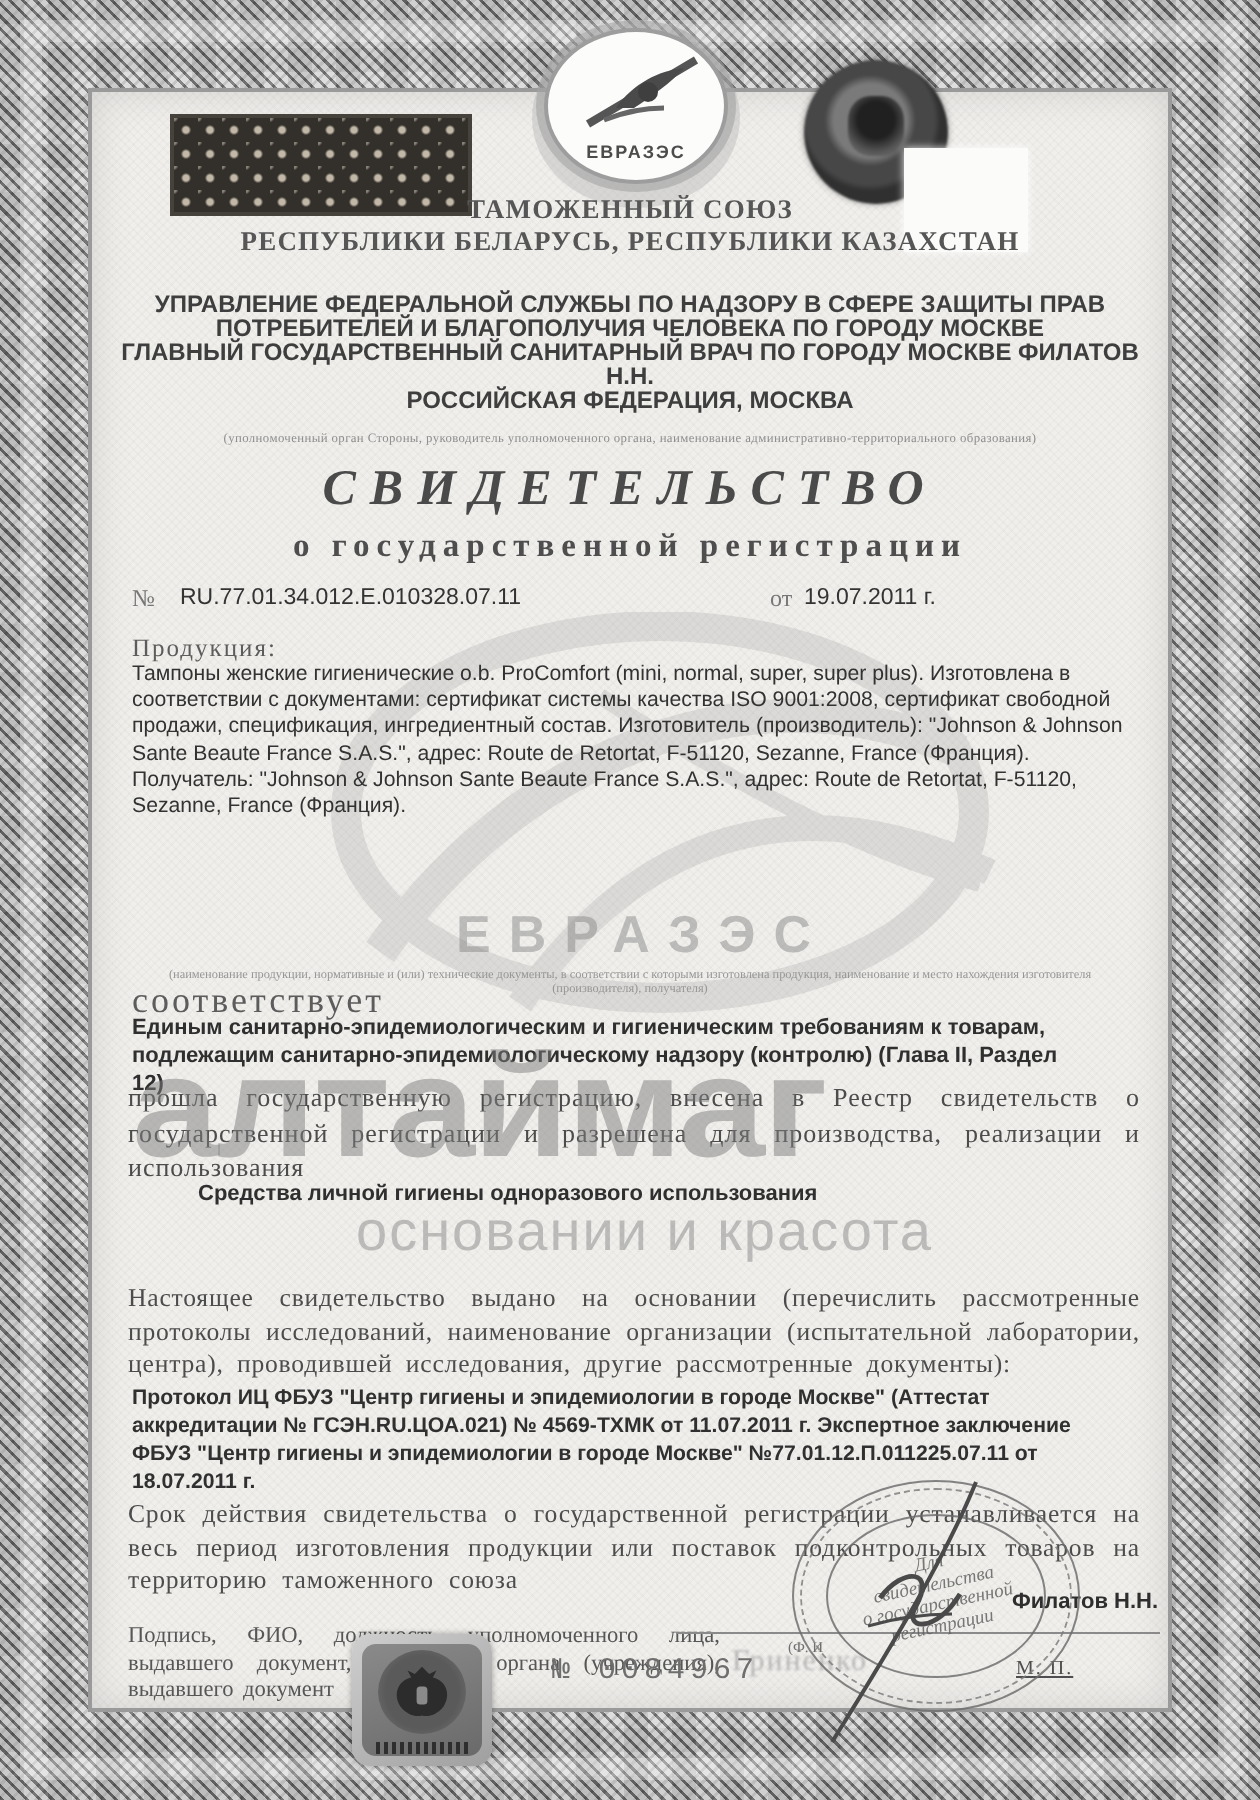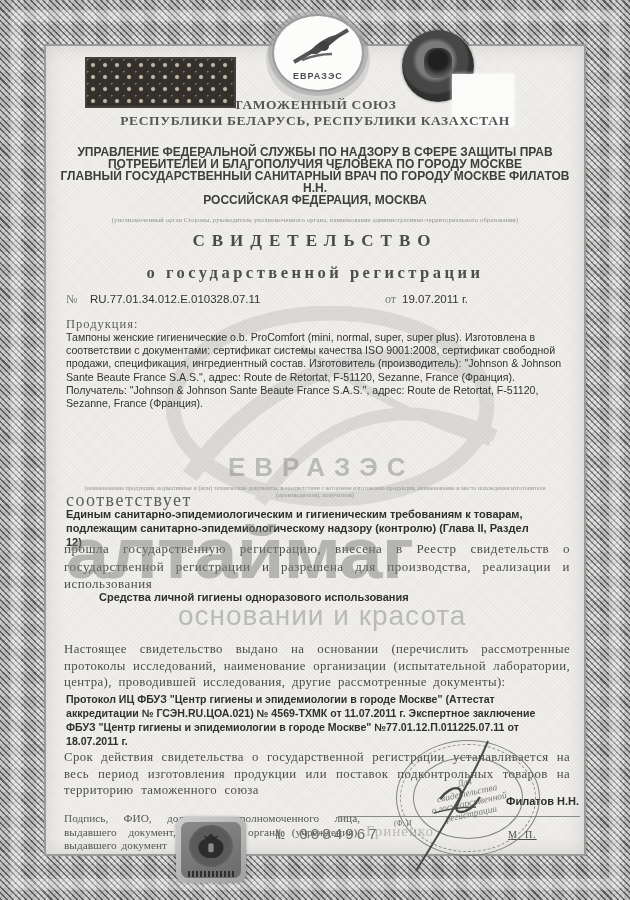--- a/index.html
+++ b/index.html
@@ -42,21 +42,21 @@
   .seal-core{position:absolute;left:22px;top:18px;width:28px;height:30px;border-radius:40%;
     background:radial-gradient(circle at 50% 40%, #202020 0 40%, #565656 70%, transparent 100%);}
 
   .white-patch{left:452px;top:74px;width:62px;height:52px;background:#fbfbfa;box-shadow:0 0 4px rgba(255,255,255,.9);}
 
   
   .hdr-union{left:64px;top:97px;width:502px;text-align:center;font-weight:bold;font-size:13.5px;line-height:15.5px;color:#565656;letter-spacing:.6px;}
   .hdr-auth{left:60px;top:146px;width:510px;text-align:center;font-family:"Liberation Sans",sans-serif;font-weight:600;font-size:12px;line-height:12px;color:#3e3e3e;}
   .hdr-foot{left:64px;top:216px;width:502px;text-align:center;font-size:6.4px;color:#8e8e8e;letter-spacing:.2px;}
 
-  .title-main{left:64px;top:231px;width:502px;text-align:center;font-weight:bold;font-size:17px;letter-spacing:7px;color:#4a4a4a;}
+  .title-main{left:64px;top:231px;width:502px;text-align:center;font-weight:bold;font-size:25px;letter-spacing:7px;color:#4a4a4a;font-style:italic;}
   .title-sub{left:64px;top:263px;width:502px;text-align:center;font-weight:bold;font-size:16.5px;letter-spacing:3.5px;color:#4e4e4e;}
 
   .no-label{left:66px;top:292px;font-size:12px;color:#777;}
   .no-value{left:90px;top:293px;font-family:"Liberation Sans",sans-serif;font-size:11.5px;color:#333;}
   .from-label{left:385px;top:292px;font-size:12px;color:#777;}
   .from-date{left:402px;top:293px;font-family:"Liberation Sans",sans-serif;font-size:11.5px;color:#333;}
 
   .prod-label{left:66px;top:317px;font-size:12.5px;color:#5c5c5c;letter-spacing:1px;}
   .prod-text{left:66px;top:331px;width:500px;font-family:"Liberation Sans",sans-serif;font-size:10.6px;line-height:13.2px;color:#323232;}
   .prod-foot{left:62px;top:484px;width:506px;text-align:center;font-size:6.2px;color:#969696;}

